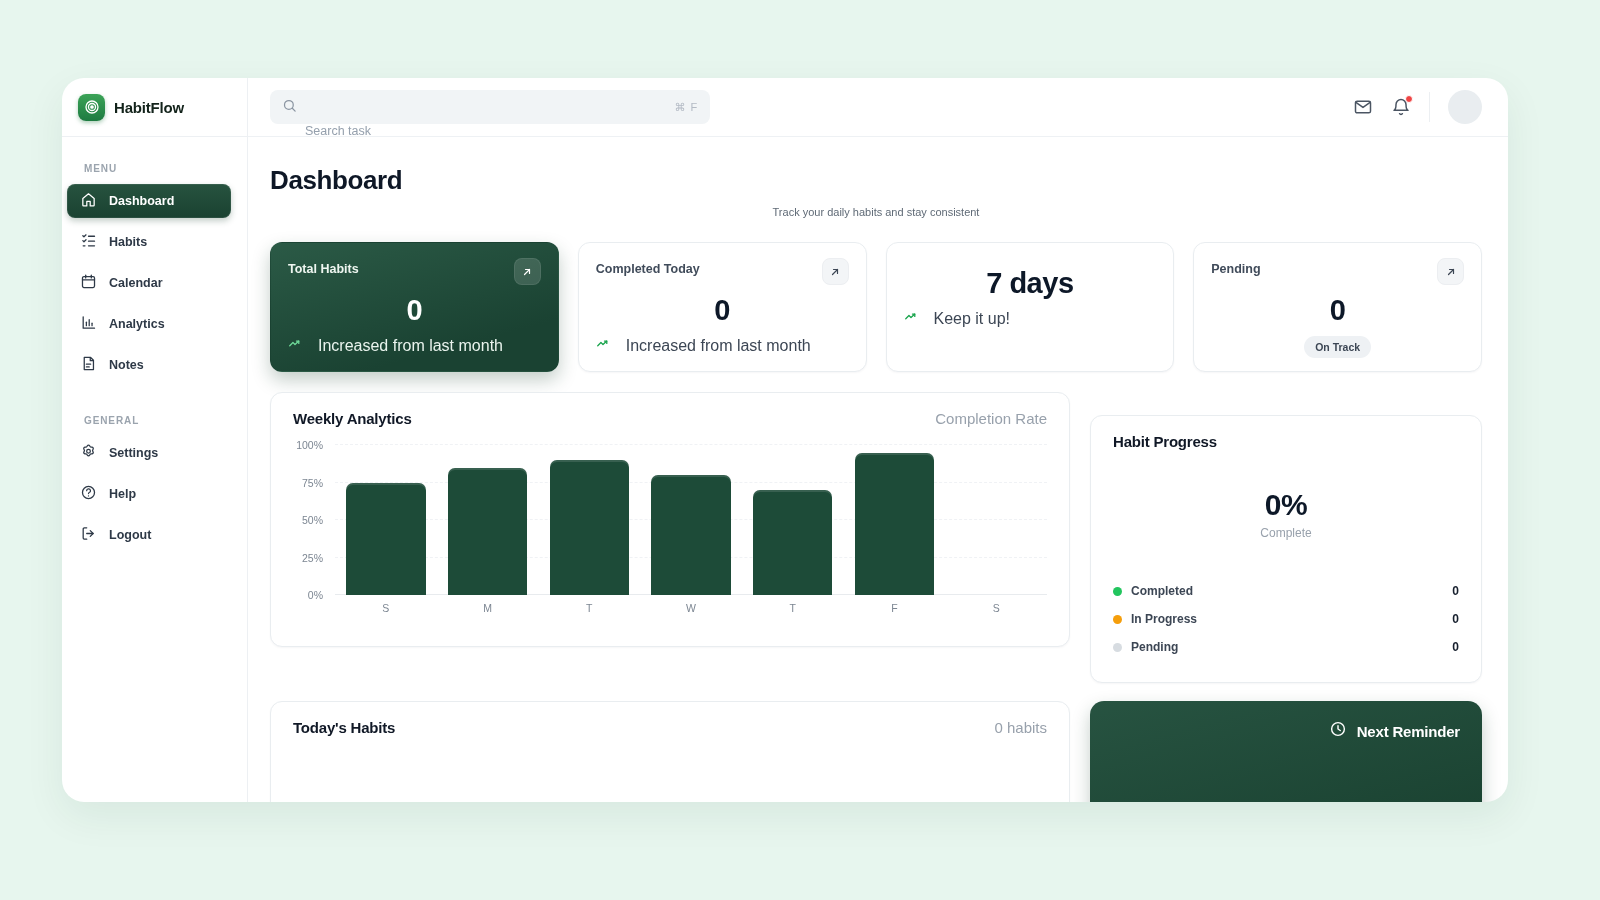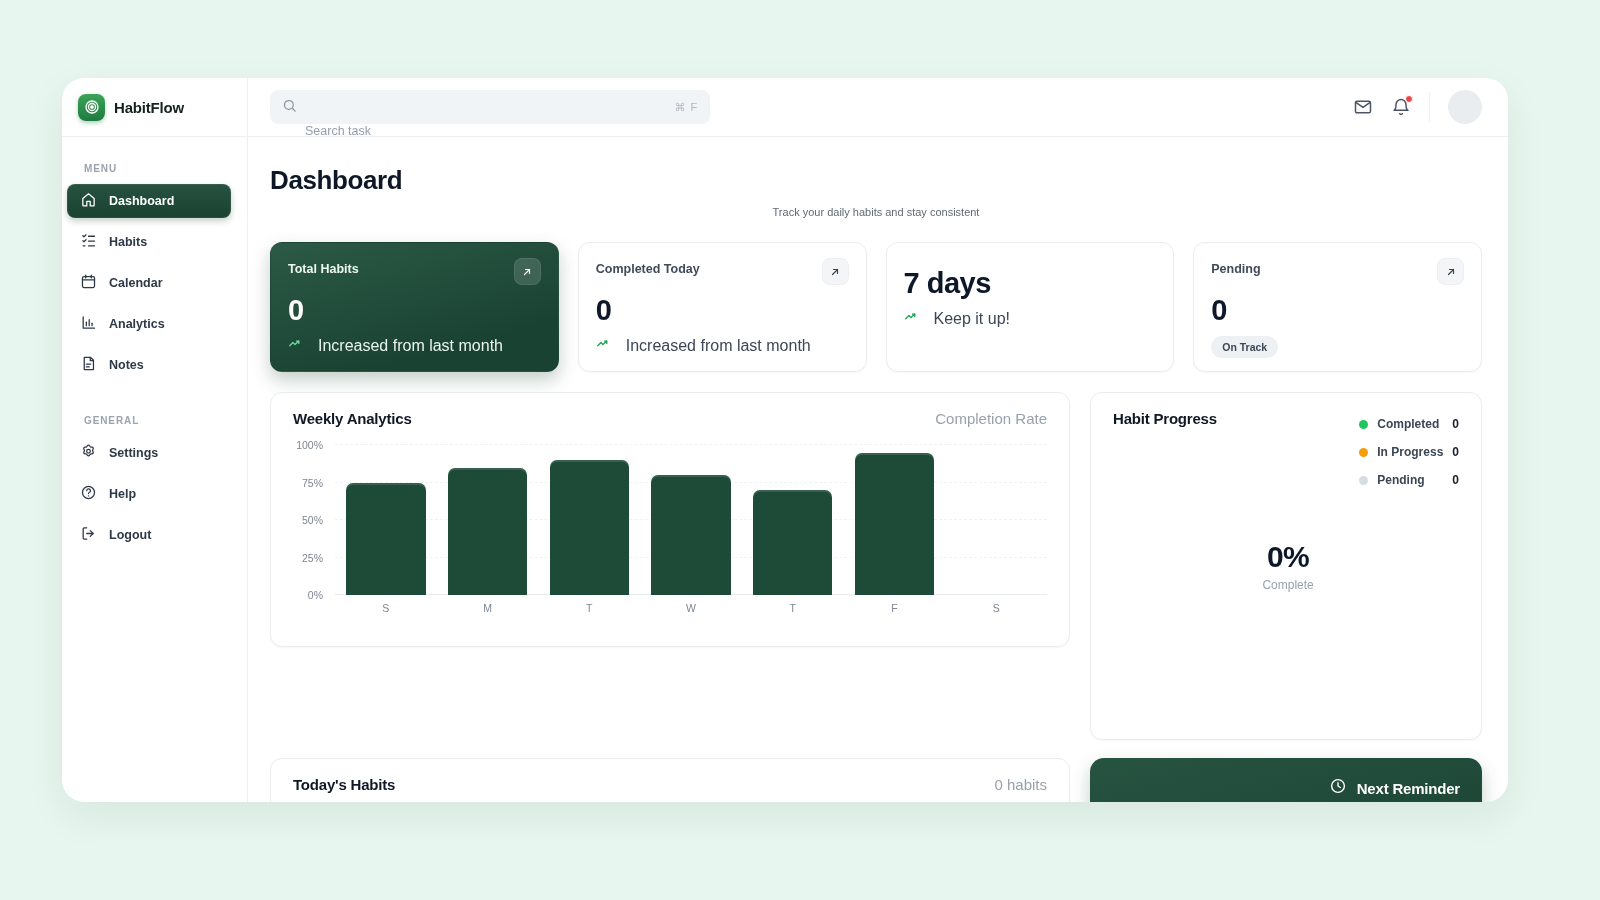--- a/index.html
+++ b/index.html
@@ -36,21 +36,21 @@
   .icon-btn { background:none; border:none; cursor:pointer; color:#4b5563; display:grid; place-items:center; padding:0; position:relative; }
   .notif-dot { position:absolute; top:-2px; right:-2px; width:8px; height:8px; border-radius:50%; border:1.5px solid #fff; }
   .v-divider { width:1px; height:30px; background:#eceff2; }
   .avatar { width:34px; height:34px; border-radius:50%; background:#e9edf0; border:none; cursor:pointer; }
   
   .content { flex:1; padding:20px 26px 0 22px; overflow:hidden; }
   .page-title { font-size:26px; font-weight:800; letter-spacing:-.4px; color:#0e1726; margin-top:8px; }
   .page-subtitle { font-size:11px; color:#5f6a76; margin-top:10px;text-align:center; }
   
   .stats-row { display:grid; grid-template-columns:repeat(4,1fr); gap:19px; margin-top:24px; }
-  .stat-card { height:130px; background:#fff; border:1px solid #e9edf0; border-radius:12px; padding:15px 17px; box-shadow:0 1px 2px rgba(16,24,40,.04); }
+  .stat-card { height:130px; background:#fff; border:1px solid #e9edf0; border-radius:12px; padding:15px 17px; box-shadow:0 1px 2px rgba(16,24,40,.04);text-align:center; }
   .stat-card.dark { background:linear-gradient(165deg,#2b5a46 0%,#1a4232 75%); border-color:transparent; color:#fff; box-shadow:0 8px 18px rgba(20,60,40,.25); }
   .stat-top { display:flex; justify-content:space-between; align-items:flex-start; }
   .stat-label { font-size:12.5px; font-weight:700; color:#404b5a; padding-top:4px; }
   .stat-card.dark .stat-label { color:#eef6f0; }
   .stat-arrow { width:27px; height:27px; border-radius:8px; background:#f3f5f7; border:1px solid #eceef1; color:#3c4654; display:grid; place-items:center; cursor:pointer; }
   .stat-card.dark .stat-arrow { background:rgba(255,255,255,.14); border-color:rgba(255,255,255,.08); color:#fff; }
   .stat-value { margin-top:9px; font-size:29px; font-weight:800; color:#0d1828; letter-spacing:-.5px; }
   .stat-card.dark .stat-value { color:#fff; }
   .stat-note { margin-top:10px; display:flex; align-items:center; gap:16px; font-size:16px; color:#3c4654; }
   .stat-card.dark .stat-note { color:#eaf4ee; }
@@ -69,21 +69,21 @@
   .y-labels div { position:absolute; right:4px; transform:translateY(50%); font-size:10.5px; color:#7c8692; }
   .plot { flex:1; position:relative; height:150px; }
   .gridline { position:absolute; left:0; right:0; border-top:1px dashed #f0f2f5; }
   .gridline.base { border-top:1px solid #e8ebee; }
   .bars { position:absolute; inset:0; display:flex; align-items:flex-end; }
   .bar-col { flex:1; height:100%; display:flex; align-items:flex-end; justify-content:center; }
   .bar { width:78%; background:#1d4b38; border-radius:7px 7px 0 0; box-shadow:inset 0 2px 0 rgba(255,255,255,.12); }
   .x-labels { display:flex; margin:7px 0 0 42px; }
   .x-labels div { flex:1; text-align:center; font-size:10.5px; color:#7c8692; }
   
-  .progress-card { height:348px; padding:17px 22px; display:flex; flex-direction:row; }
+  .progress-card { height:268px; padding:17px 22px; display:flex; flex-direction:column;margin-top:23px; }
   .progress-center { flex:1; display:flex; flex-direction:column; align-items:center; justify-content:center; }
   .progress-percent { font-size:30px; font-weight:800; color:#0d1828; letter-spacing:-.5px; }
   .progress-caption { font-size:12px; color:#98a1ac; margin-top:4px; }
   .legend { padding-bottom:4px; }
   .legend-row { display:flex; align-items:center; gap:9px; padding:7px 0; }
   .legend-dot { width:9px; height:9px; border-radius:50%; }
   .legend-label { font-size:12px; font-weight:600; color:#3c4654; }
   .legend-value { margin-left:auto; font-size:12px; font-weight:800; color:#17202e; }
   
   .bottom-row { display:grid; grid-template-columns:1fr 392px; gap:20px; margin-top:18px; align-items:start; }

